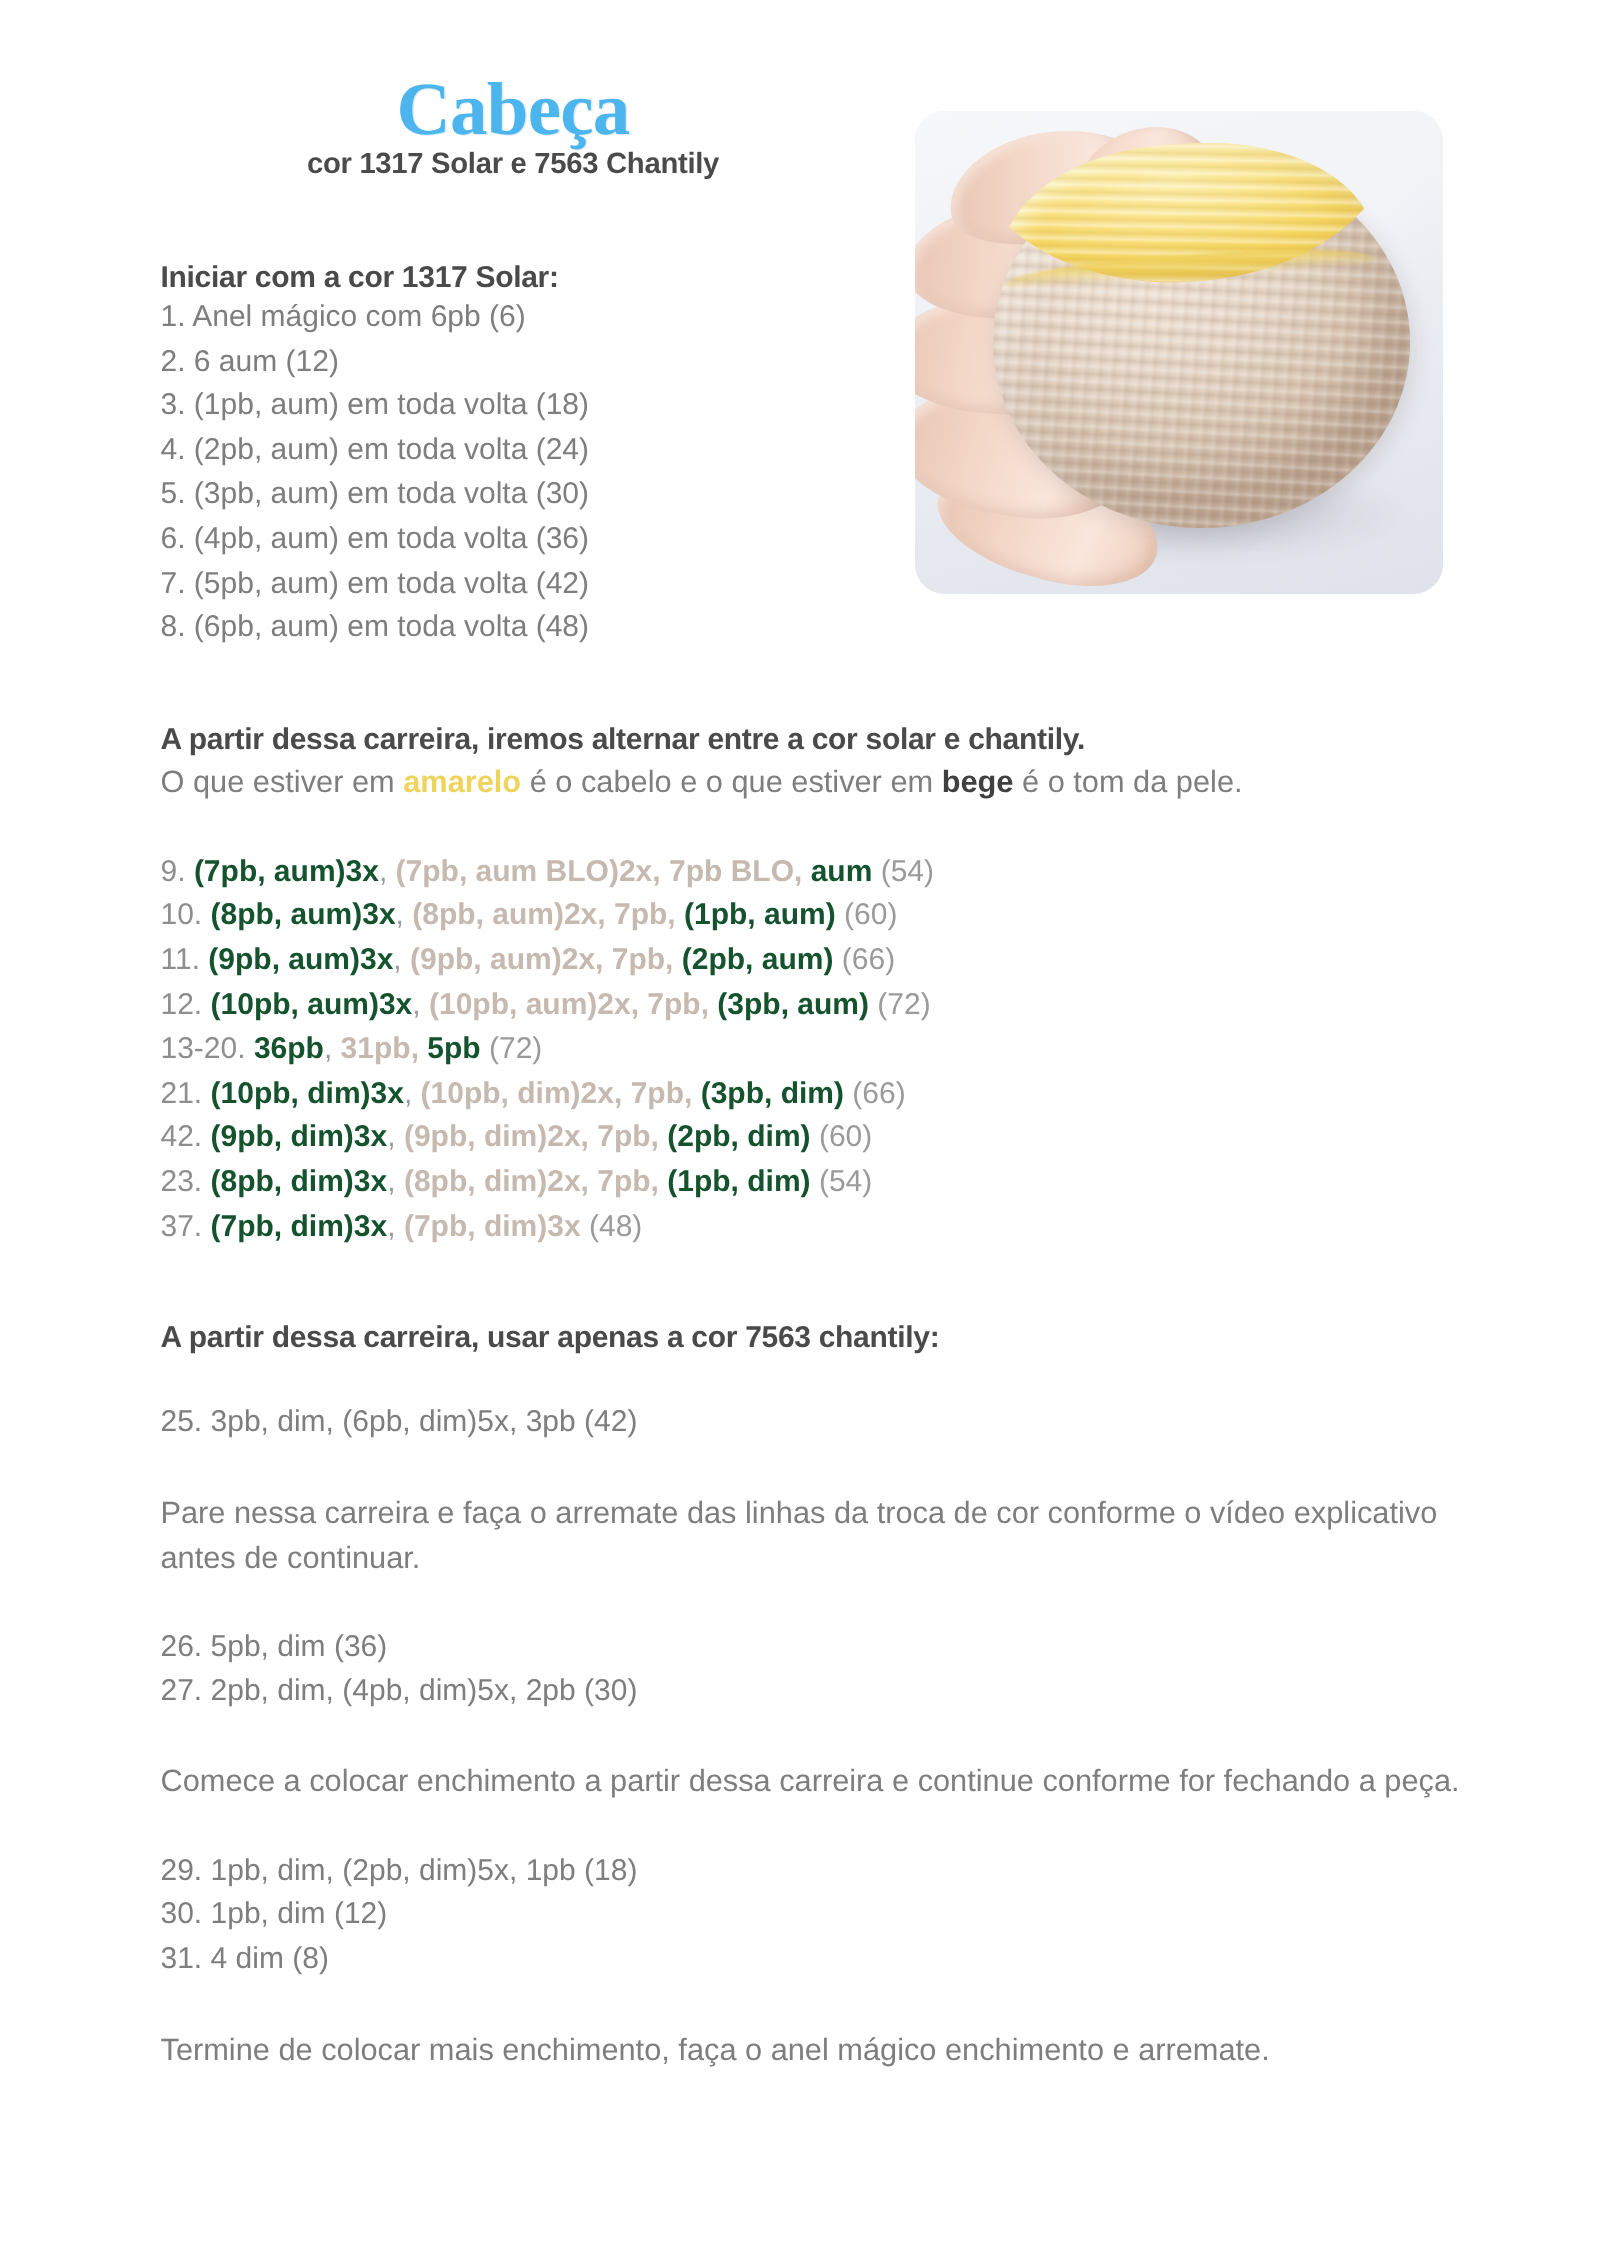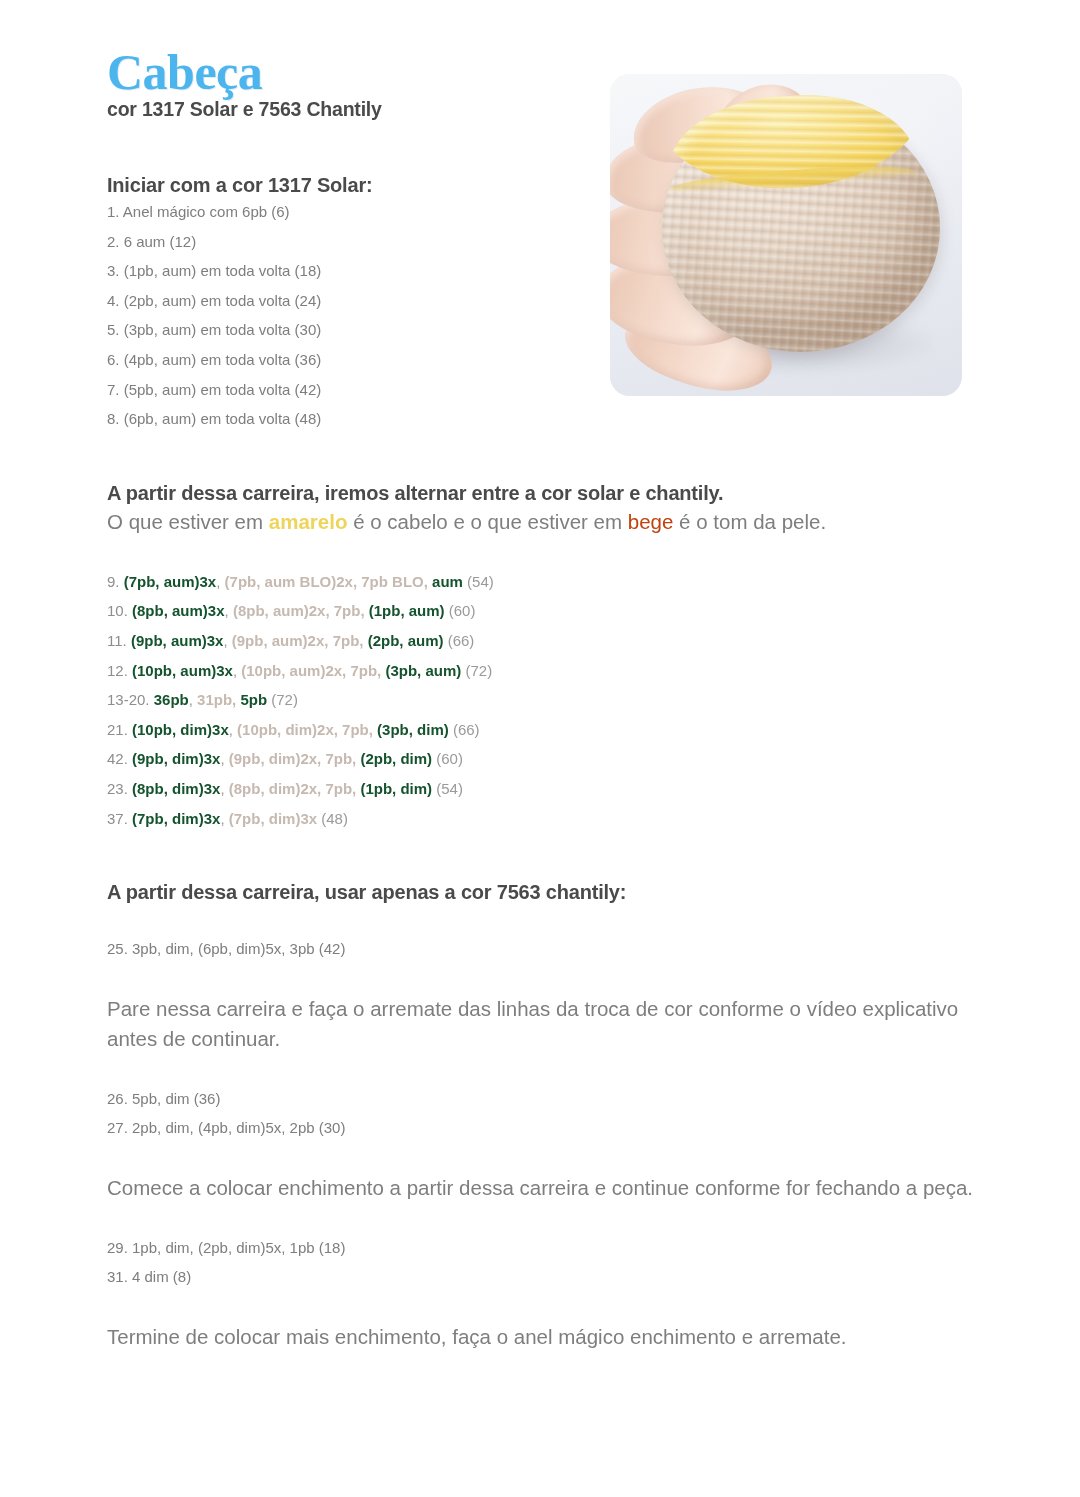--- a/index.html
+++ b/index.html
@@ -16,20 +16,21 @@
     overflow: hidden;
     font-family: "Liberation Sans", "DejaVu Sans", sans-serif;
   }
 
   
   .title-block {
     position: absolute;
     left: 107px;
     top: 48px;
     width: 470px;
+    text-align: center;
   }
   .doc-title {
     font-family: "Liberation Serif", "DejaVu Serif", serif;
     font-weight: bold;
     font-size: 50px;
     line-height: 0.98;
     color: #4DB5EE;
     letter-spacing: -0.5px;
     margin: 0;
     text-shadow: 1px 1px 0 rgba(120,170,200,0.22);
@@ -191,40 +192,40 @@
     color: #7E7E7E;
   }
   .h-bold {
     font-weight: bold;
     font-size: 20px;
     color: #4A4A4A;
     letter-spacing: -0.2px;
     margin-top: 12px;
   }
   .line {
-    font-size: 15px;
+    font-size: 20px;
     line-height: 29.6px;
     color: #7E7E7E;
     white-space: pre-wrap;
   }
   .para {
     font-size: 20.5px;
     line-height: 30px;
     color: #7E7E7E;
   }
   .spacer-md { height: 30px; }
   .spacer-lg { height: 36px; }
 
   .yel  { color: #14532d; font-weight: bold; }
   .beg  { color: #C6B9B0; font-weight: bold; }
   .gry  { color: #9A9A9A; font-weight: normal; }
   .num  { color: #8E8E8E; font-weight: normal; }
 
   .inline-yellow { color: #EFD45B; font-weight: bold; }
-  .inline-beige  { color: #c2410c; font-weight: normal; }
+  .inline-beige  { color: #404040; font-weight: bold; }
 
   .note-block { margin-top: 2px; }
 </style>
 </head>
 <body>
 
 <div class="page">
 
   <div class="title-block">
     <div class="doc-title">Cabeça</div>
@@ -303,20 +304,21 @@
     </div>
 
     <div class="spacer-md"></div>
 
     <div class="para">Comece a colocar enchimento a partir dessa carreira e continue conforme for fechando a peça.</div>
 
     <div class="spacer-md"></div>
 
     <div>
       <div class="line">29. 1pb, dim, (2pb, dim)5x, 1pb (18)</div>
+      <div class="line">30. 1pb, dim (12)</div>
       <div class="line">31. 4 dim (8)</div>
     </div>
 
     <div class="spacer-md"></div>
 
     <div class="para">Termine de colocar mais enchimento, faça o anel mágico enchimento e arremate.</div>
 
   </div>
 </div>
 

